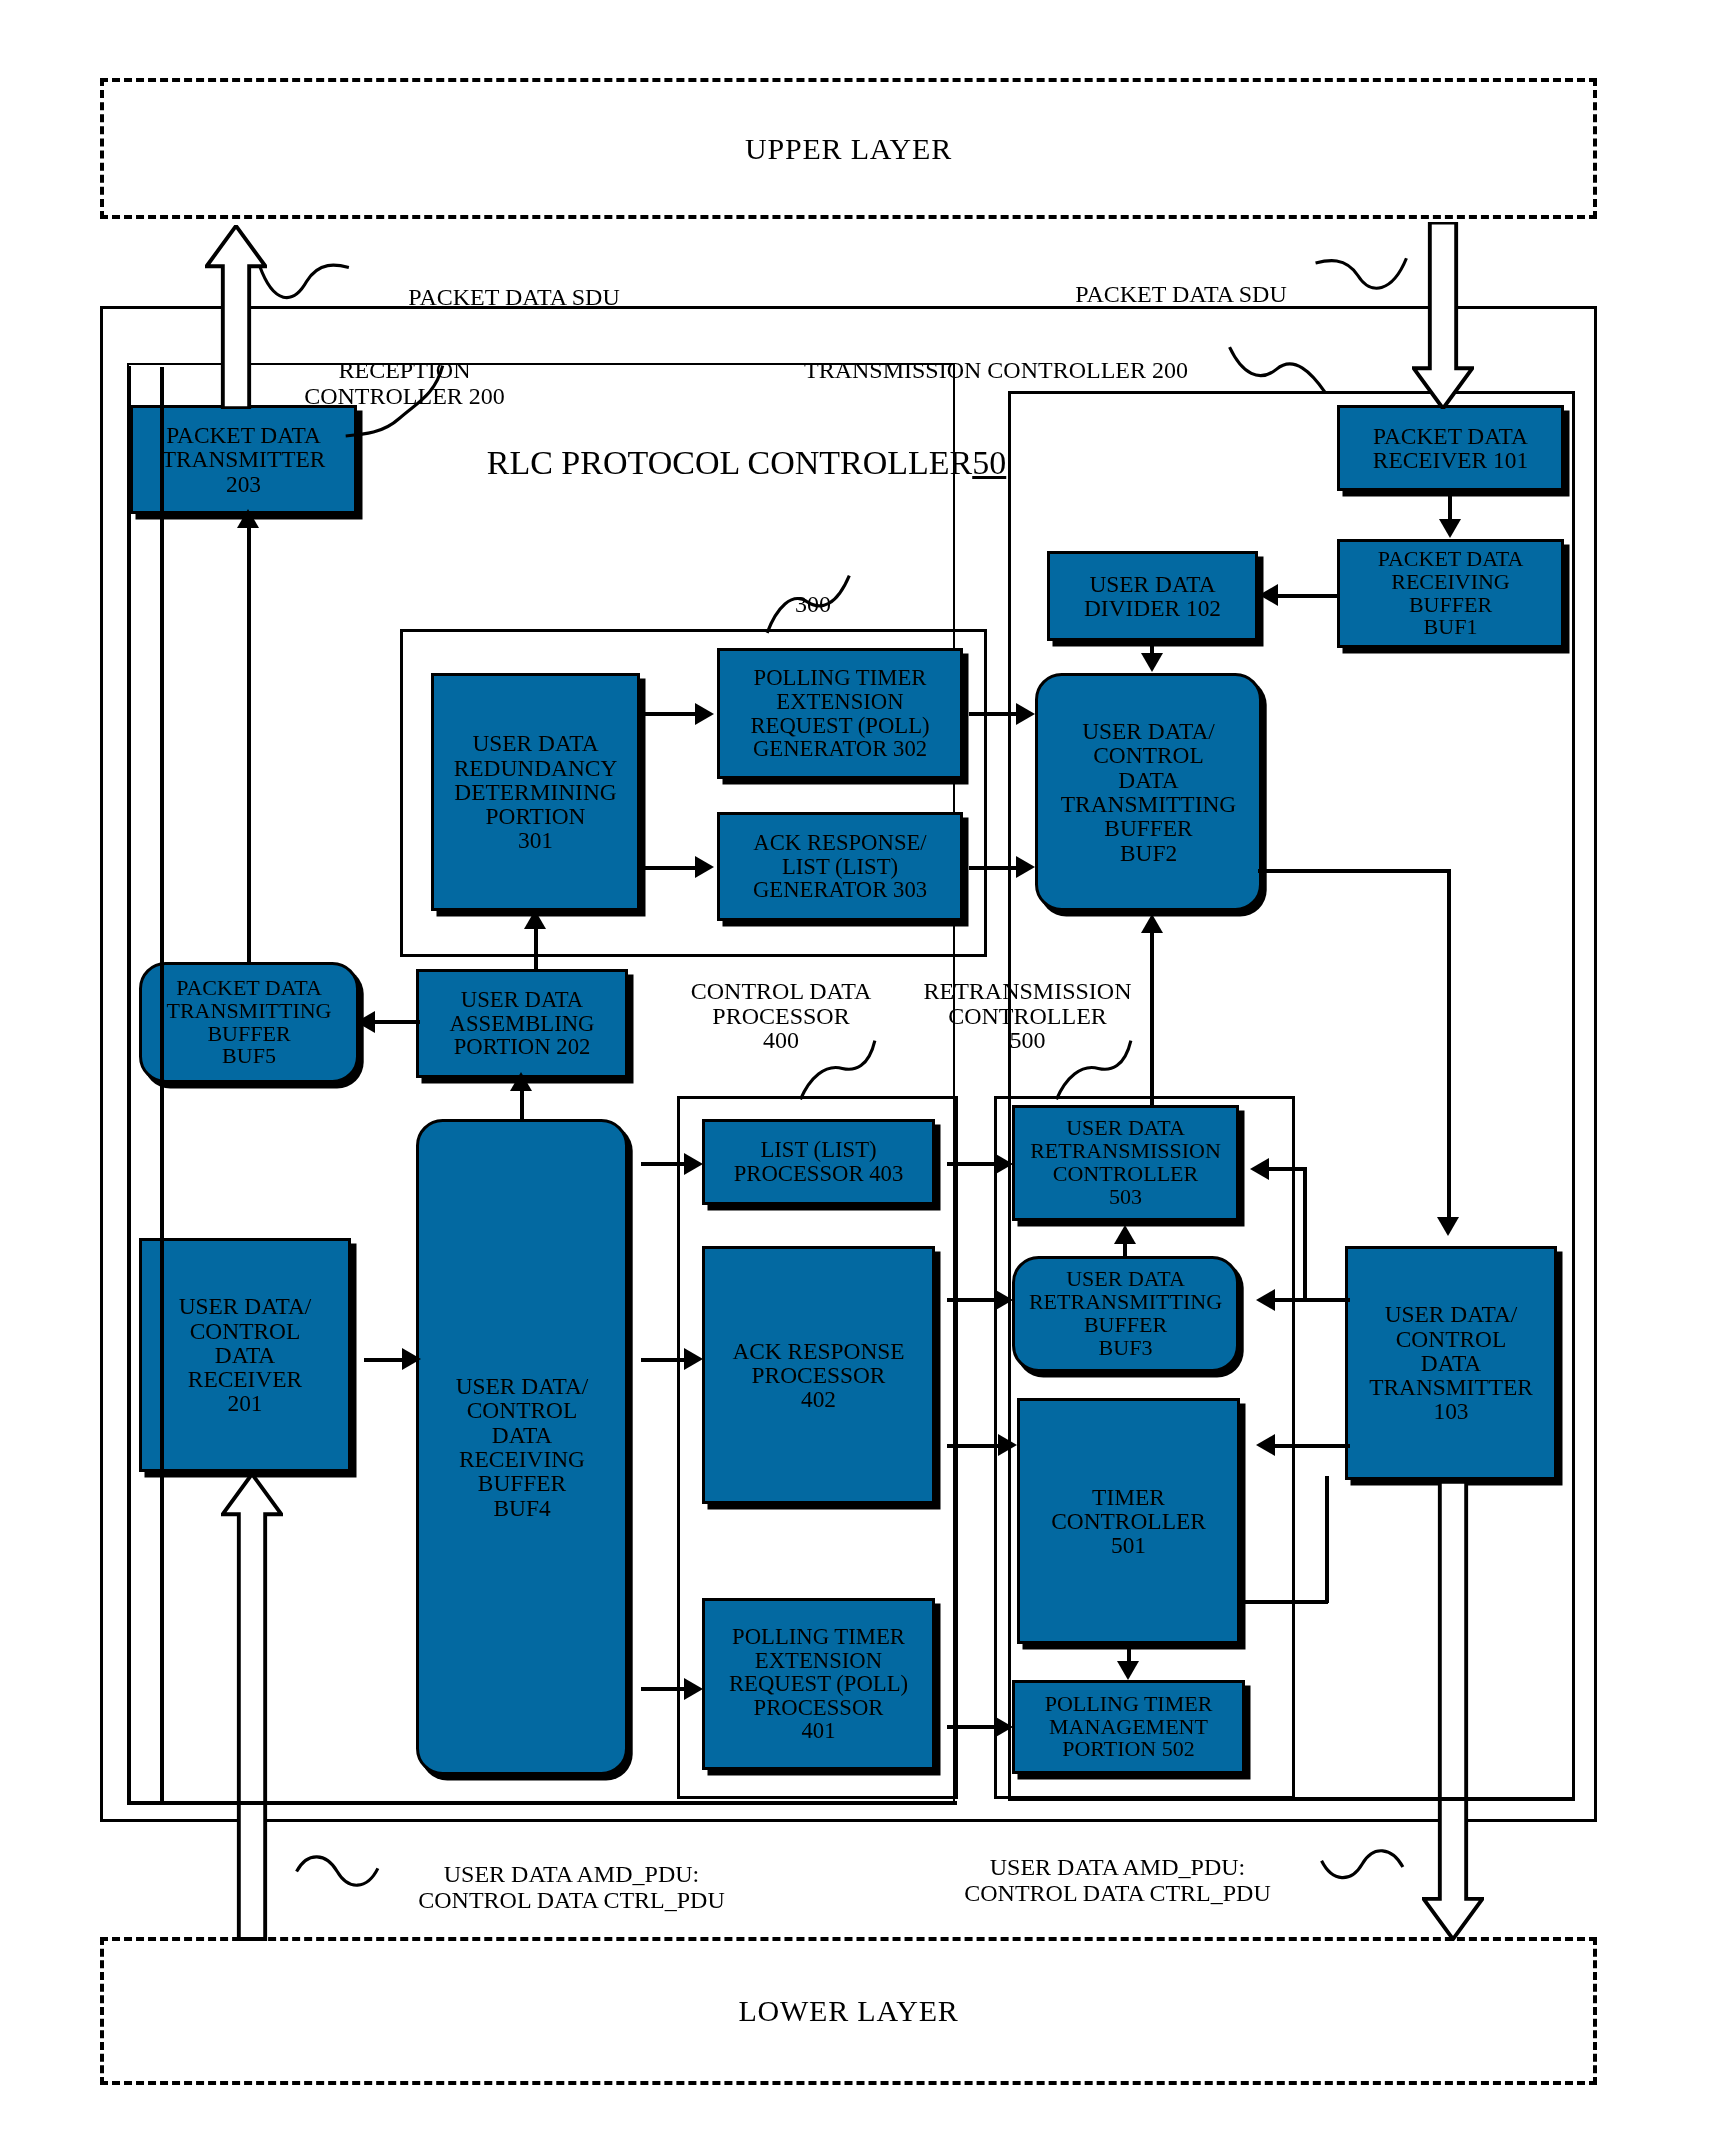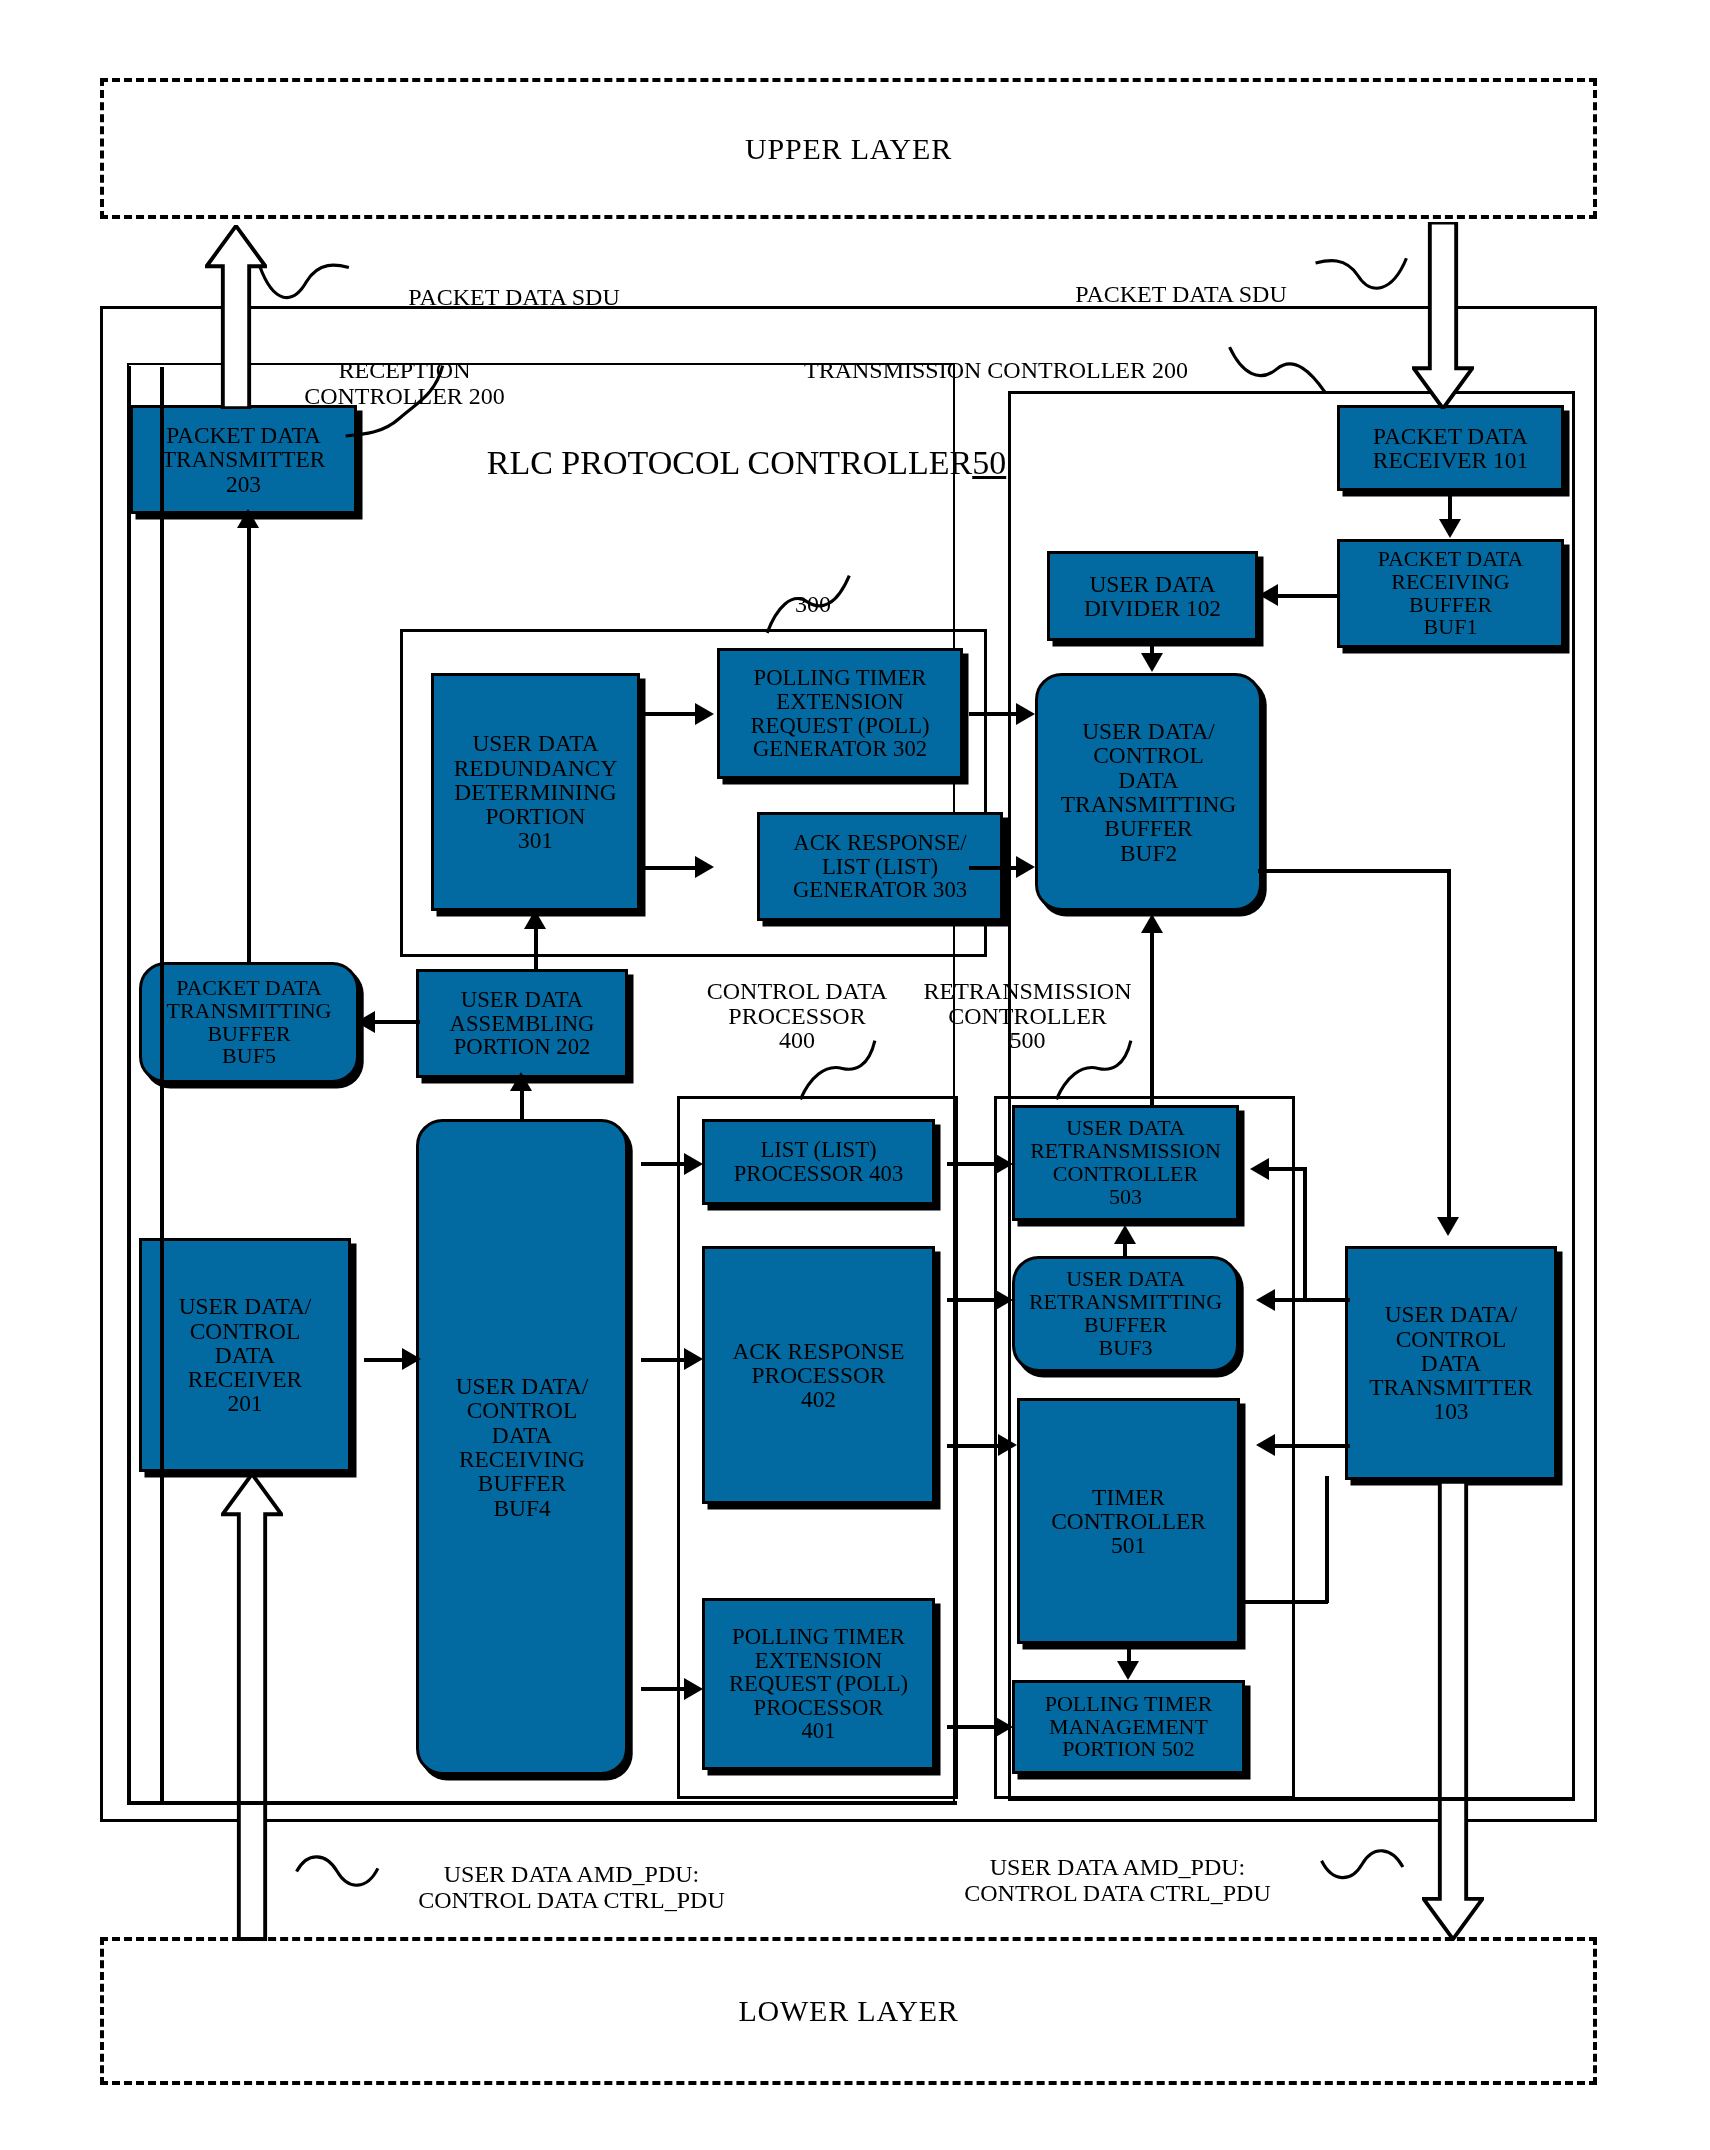--- a/index.html
+++ b/index.html
@@ -91,21 +91,21 @@
   </div>
 
   <div class="abs label left" style="left:473px;top:408px;width:547px;font-size:34px;">
     <span>RLC PROTOCOL CONTROLLER</span><span style="text-decoration:underline;">50</span>
   </div>
 
   <div class="abs label" style="left:766px;top:566px;width:94px;">
     <span>300</span>
   </div>
 
-  <div class="abs label" style="left:668px;top:955px;width:258px;line-height:1.02;">
+  <div class="abs label" style="left:652px;top:955px;width:258px;line-height:1.02;">
     <span>CONTROL DATA
 PROCESSOR
 400</span>
   </div>
 
   <div class="abs label" style="left:887px;top:955px;width:281px;line-height:1.02;">
     <span>RETRANSMISSION
 CONTROLLER
 500</span>
   </div>
@@ -157,21 +157,21 @@
 301</span>
   </div>
 
   <div class="abs box" style="left:717px;top:648px;width:246px;height:131px;font-size:22.7px;">
     <span>POLLING TIMER
 EXTENSION
 REQUEST (POLL)
 GENERATOR 302</span>
   </div>
 
-  <div class="abs box" style="left:717px;top:812px;width:246px;height:109px;font-size:22.7px;margin-left:40px;">
+  <div class="abs box" style="left:717px;top:812px;width:246px;height:109px;font-size:22.7px;">
     <span>ACK RESPONSE/
 LIST (LIST)
 GENERATOR 303</span>
   </div>
 
   <div class="abs box rounded" style="left:1035px;top:673px;width:227px;height:238px;">
     <span>USER DATA/
 CONTROL
 DATA
 TRANSMITTING

